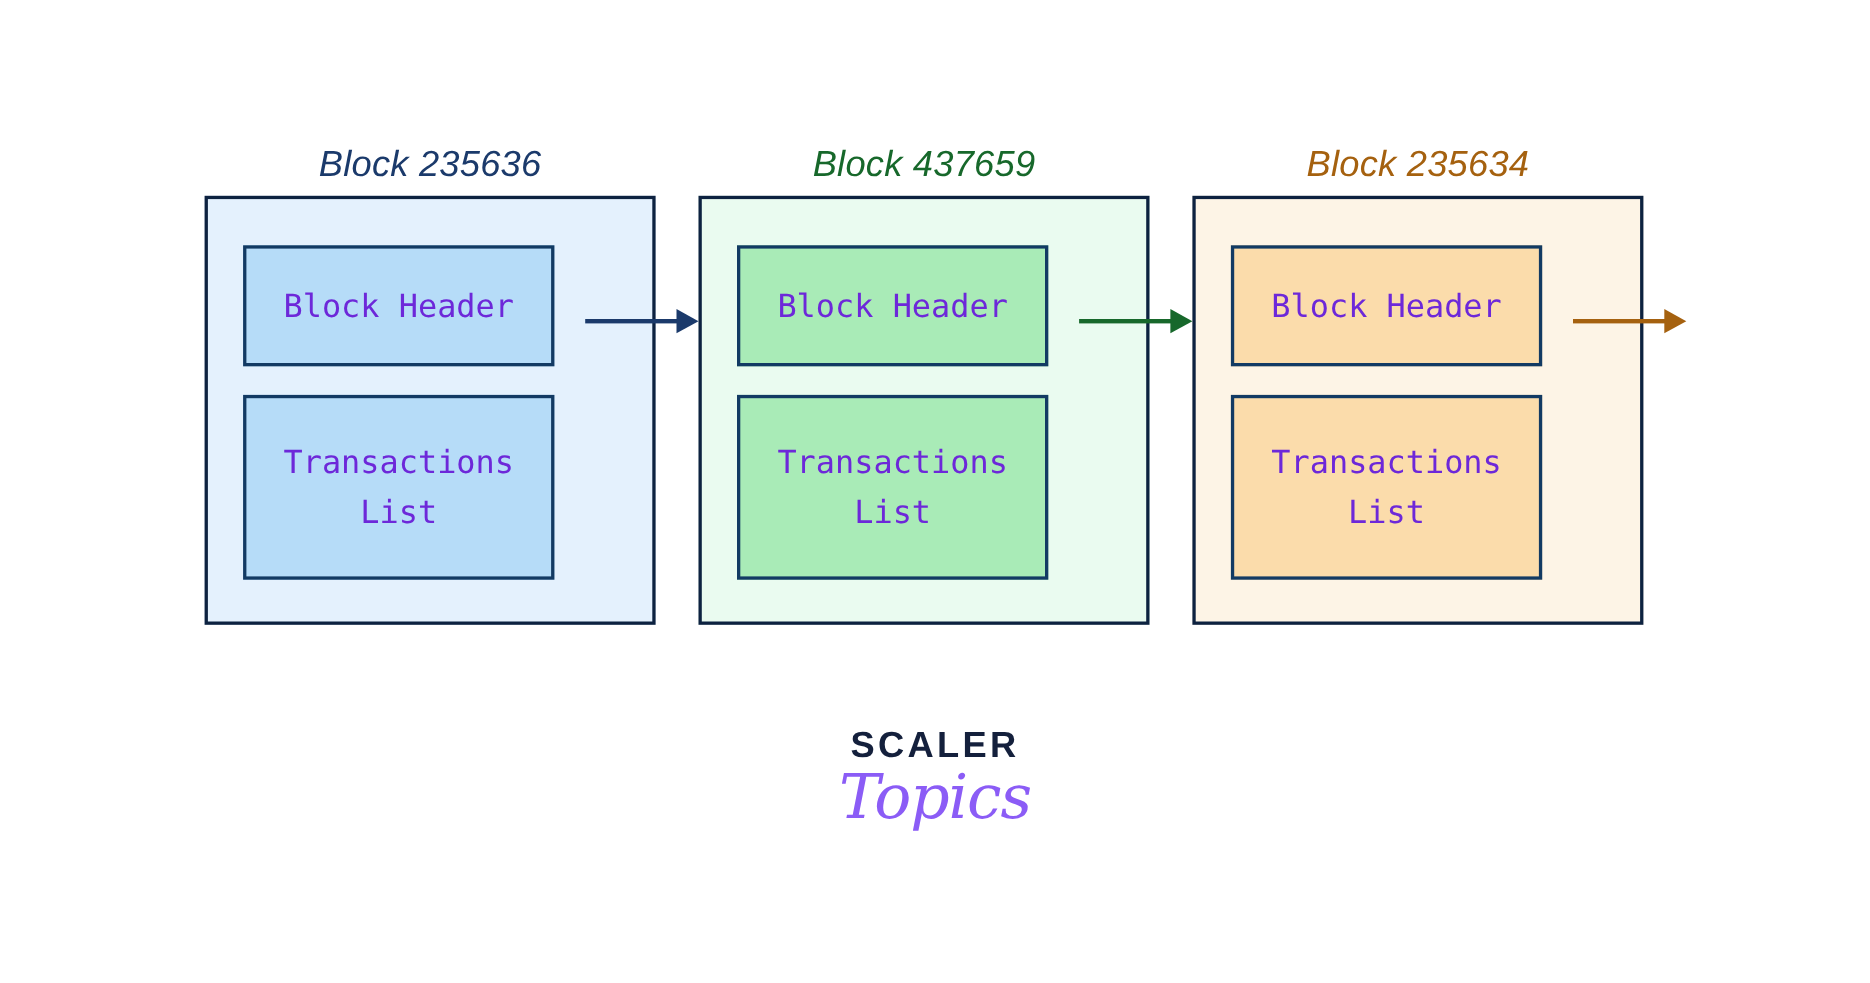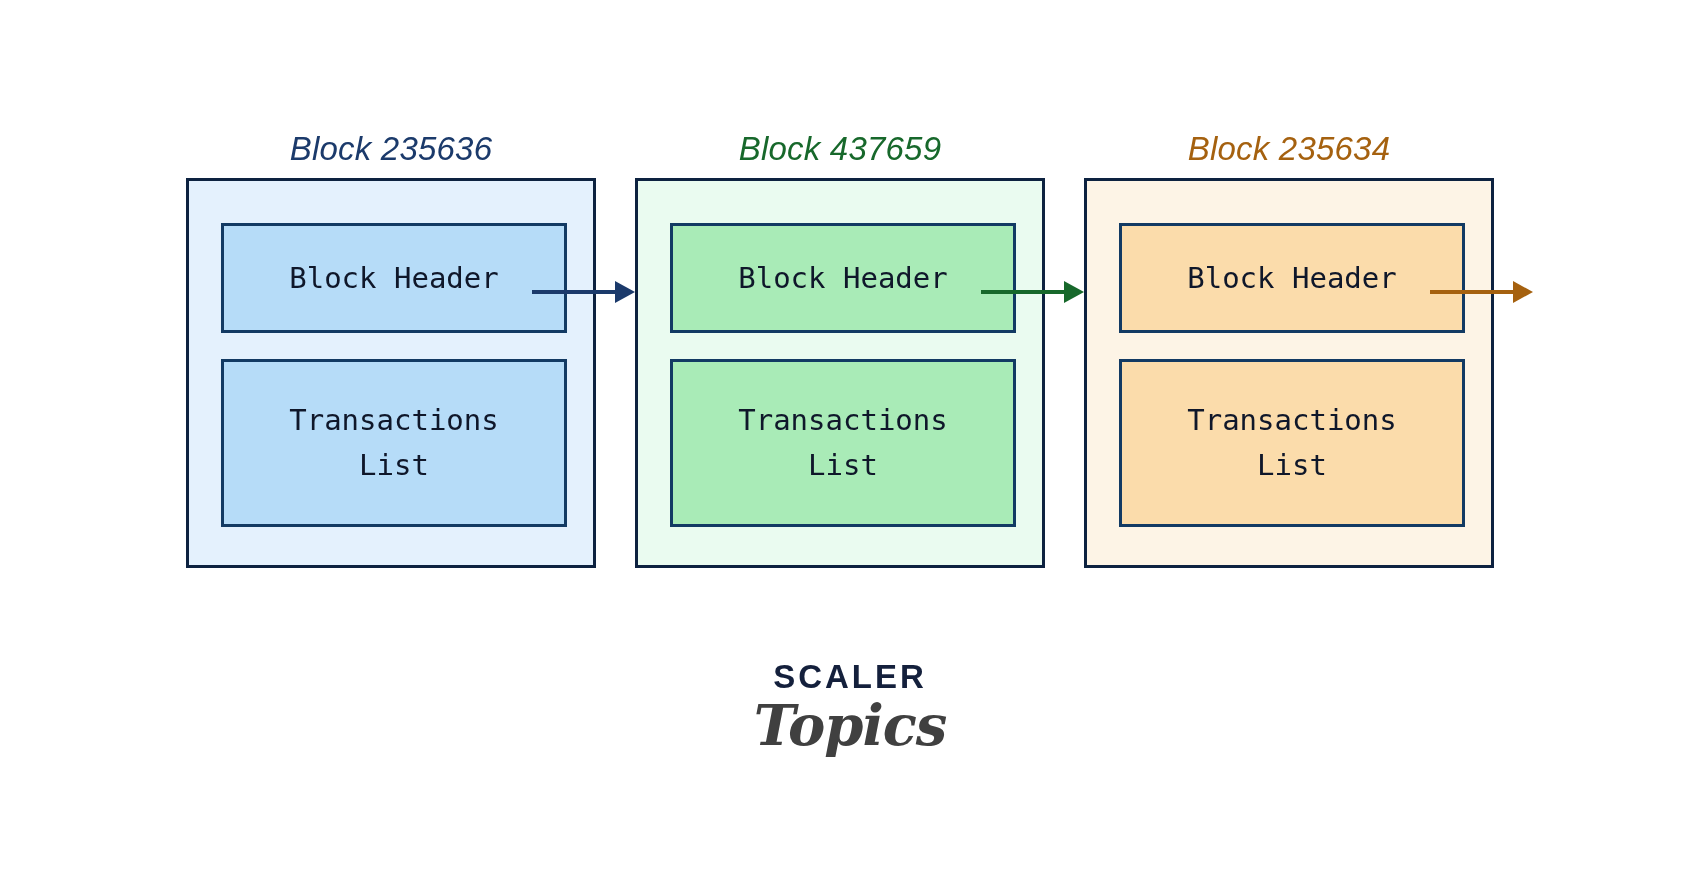--- a/index.html
+++ b/index.html
@@ -60,30 +60,30 @@
     top: 48px;
     width: 410px;
     height: 390px;
     box-sizing: border-box;
     border: 3px solid #0d2240;
   }
 
   .block-inner {
     position: absolute;
     left: 32px;
-    width: 346px;
+    width: 283px;
     box-sizing: border-box;
     border: 3px solid #123a63;
     display: flex;
     align-items: center;
     justify-content: center;
     text-align: center;
     font-family: "DejaVu Sans Mono", "Liberation Mono", monospace;
     font-size: 29px;
-    color: #0f172a;
+    color: #6d28d9;
     line-height: 1.55;
     white-space: pre-line;
   }
   .block-inner.header { top: 42px;  height: 110px; }
   .block-inner.txlist { top: 178px; height: 168px; }
 
   
   .t-blue  .block-label { color: #1b3a6b; }
   .t-blue  .block-outer { background: #e4f1fd; }
   .t-blue  .block-inner { background: #b6dcf8; }
@@ -137,23 +137,23 @@
     font-weight: bold;
     font-size: 33px;
     letter-spacing: 3px;
     color: #14203c;
     line-height: 1;
   }
   .logo-topics {
     margin-top: 2px;
     font-family: "DejaVu Serif", serif;
     font-style: italic;
-    font-weight: bold;
+    font-weight: normal;
     font-size: 56px;
-    color: #404040;
+    color: #8b5cf6;
     line-height: 1.1;
     letter-spacing: -1px;
   }
 </style>
 </head>
 <body>
 
 <div id="canvas">
 
   <div class="chain">

